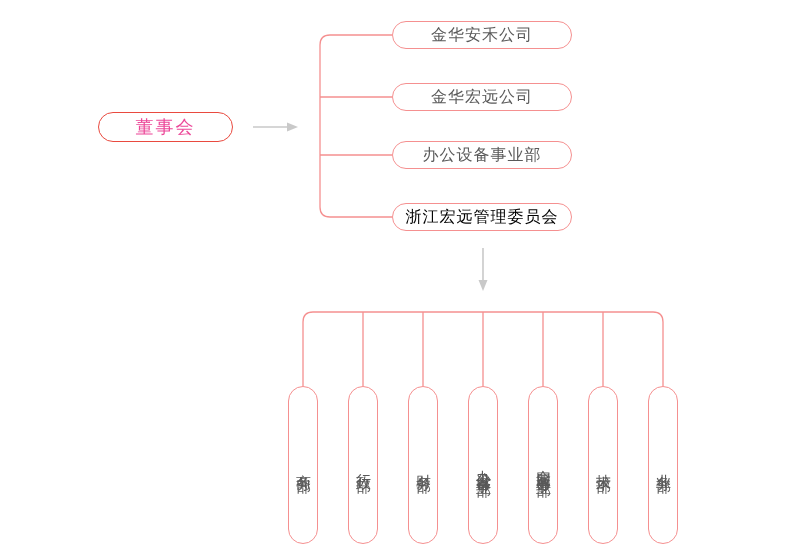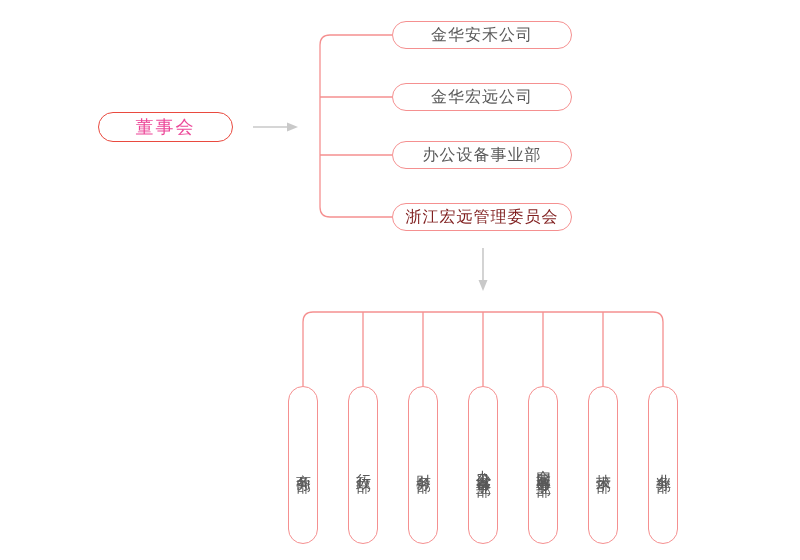--- a/index.html
+++ b/index.html
@@ -114,21 +114,21 @@
 
   <div class="node company-node c1" style="border-color: rgb(245, 144, 144); color: rgb(89, 89, 89);">
     <span>金华宏远公司</span>
   </div>
   <div class="node company-node c0" style="border-color: rgb(245, 144, 144); color: rgb(89, 89, 89);">
     <span>金华安禾公司</span>
   </div>
   <div class="node company-node c2" style="border-color: rgb(245, 144, 144); color: rgb(89, 89, 89);">
     <span>办公设备事业部</span>
   </div>
-  <div class="node company-node c3" style="border-color: rgb(245, 144, 144); color: #7f1d1d;">
+  <div class="node company-node c3" style="border-color: rgb(245, 144, 144); color: #000000;">
     <span>浙江宏远管理委员会</span>
   </div>
 
   <div class="node dept-node d0" style="border-color: rgb(245, 144, 144); color: rgb(89, 89, 89);">
     <span class="vtext">商务部</span>
   </div>
   <div class="node dept-node d1" style="border-color: rgb(245, 144, 144); color: rgb(89, 89, 89);">
     <span class="vtext">行政部</span>
   </div>
   <div class="node dept-node d2" style="border-color: rgb(245, 144, 144); color: rgb(89, 89, 89);">

